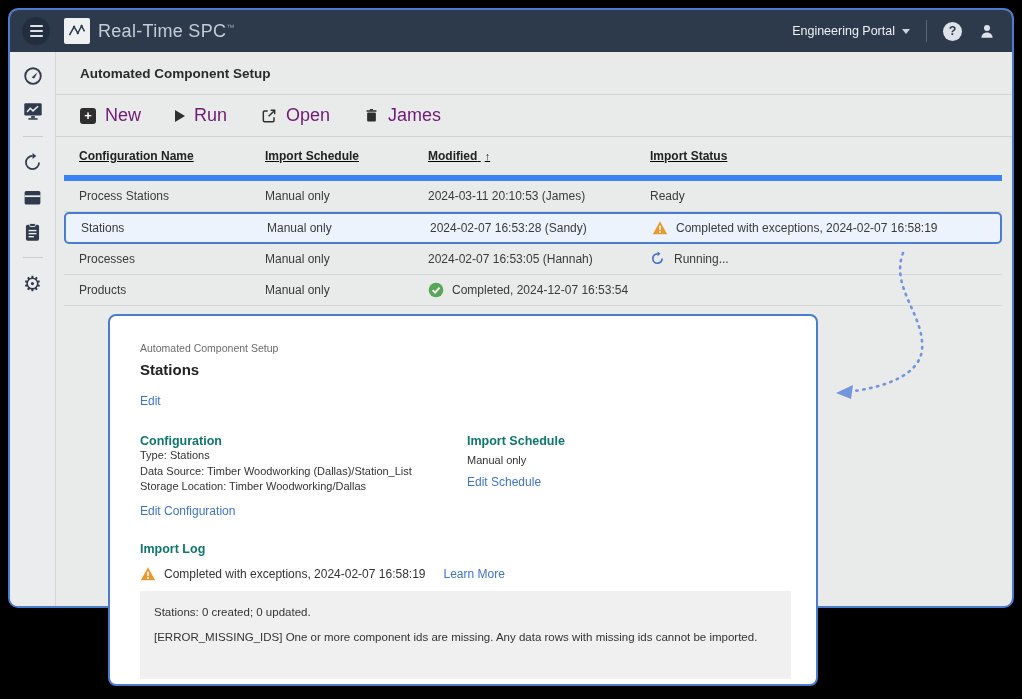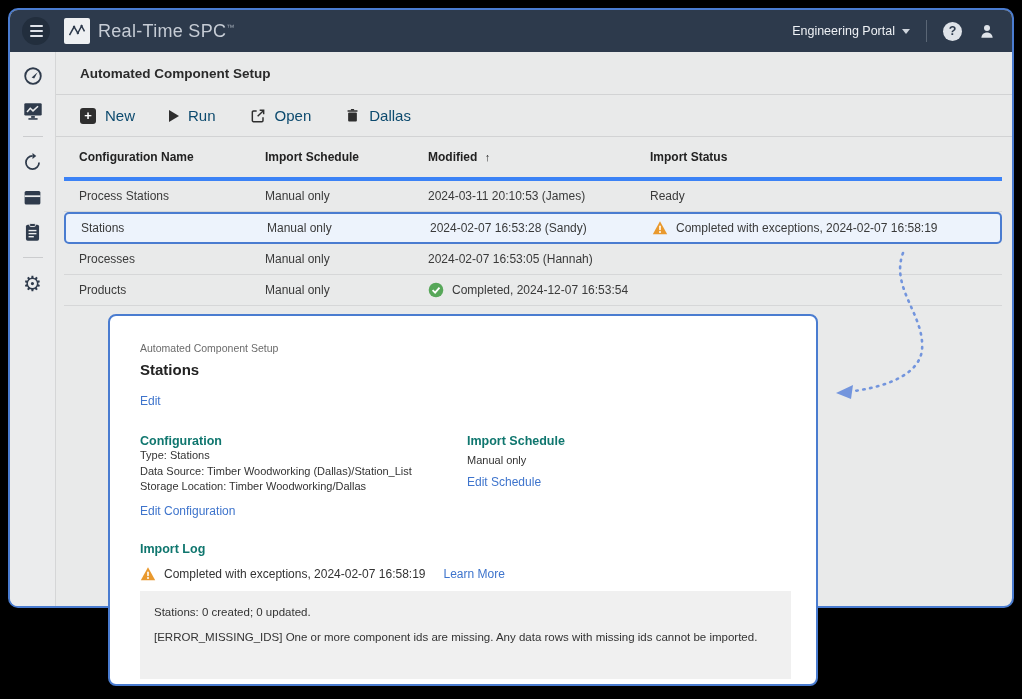--- a/index.html
+++ b/index.html
@@ -33,29 +33,29 @@
   .side-icon { width:24px; height:24px; display:flex; align-items:center; justify-content:center; cursor:pointer; }
   .side-sep { width:20px; height:1px; background:#cbccce; margin:2px 0; }
   .gear-glyph { font-size:21px; color:#2f3b4c; line-height:1; }
 
   .main { flex:1; position:relative; }
   .page-title-bar { height:43px; display:flex; align-items:center; padding-left:24px; border-bottom:1px solid #d2d3d4; }
   .page-title { font-size:13.5px; font-weight:700; color:#2b2b2b; }
 
   .toolbar { height:42px; display:flex; align-items:center; padding-left:24px; gap:34px; border-bottom:1px solid #d2d3d4; }
   .tb-btn { display:flex; align-items:center; gap:9px; background:none; border:none; cursor:pointer; font-family:inherit; }
-  .tb-btn .lbl { font-size:15px; color:#0c4a6e; }
+  .tb-btn .lbl { font-size:18px; color:#701a75; }
   .icon-plus-sq { width:16px; height:16px; background:#2e2e2e; border-radius:3px; color:#fff; font-size:13px; font-weight:700;
     display:flex; align-items:center; justify-content:center; line-height:1; }
   .icon-play { width:0; height:0; border-top:6px solid transparent; border-bottom:6px solid transparent; border-left:10px solid #2e2e2e; }
 
   
   .table { position:absolute; left:8px; right:10px; top:85px; }
   .trow { display:grid; grid-template-columns:186px 163px 222px 1fr; align-items:center; padding-left:15px; }
-  .thead { height:44px; border-bottom:4px solid #3b82f6; }
+  .thead { height:44px; border-bottom:6px solid #3b82f6;text-decoration:underline; }
   .thead .th { font-size:12px; font-weight:700; color:#222; cursor:pointer; }
   .sort-arrow { font-size:11px; margin-left:4px; color:#222; }
   .drow { height:31px; border-bottom:1px solid #d6d7d8; font-size:12px; color:#3a3a3a; cursor:pointer; }
   .drow.selected { border:2px solid #4a7cd0; border-radius:5px; background:#edf3fc; height:32px; }
   .status-cell { display:flex; align-items:center; gap:8px; }
   .st-ic { width:16px; height:16px; flex:0 0 auto; display:flex; }
 
   
   .panel { position:absolute; left:108px; top:314px; width:710px; height:372px; background:#fff;
     border:2px solid #4a7cd0; border-radius:8px; padding:26px 30px; z-index:5; }
@@ -189,21 +189,21 @@
             <span class="lbl">Open</span>
           </button>
           <button class="tb-btn">
             <span style="display:flex;">
               <svg width="15" height="15" viewBox="0 0 24 24" fill="#2e2e2e">
                 <rect x="5" y="7" width="14" height="14.5" rx="1.6"></rect>
                 <rect x="3.8" y="3.6" width="16.4" height="2.3" rx="1"></rect>
                 <rect x="9.3" y="1.7" width="5.4" height="2.2" rx="0.9"></rect>
               </svg>
             </span>
-            <span class="lbl">Dallas</span>
+            <span class="lbl">James</span>
           </button>
         </div>
 
         <div class="table">
           <div class="trow thead">
             <span class="th">Configuration Name</span>
             <span class="th">Import Schedule</span>
             <span class="th"><span>Modified</span> <span class="sort-arrow">↑</span></span>
             <span class="th">Import Status</span>
           </div>
@@ -230,20 +230,29 @@
                 </svg>
               </span>
               <span>Completed with exceptions, 2024-02-07 16:58:19</span>
             </span>
           </div>
 
           <div class="trow drow">
             <span>Processes</span>
             <span>Manual only</span>
             <span>2024-02-07 16:53:05 (Hannah)</span>
+            <span class="status-cell">
+              <span class="st-ic">
+                <svg width="15" height="15" viewBox="0 0 24 24" fill="none">
+                  <path d="M19.5 12 A7.5 7.5 0 1 1 12 4.5" stroke="#3d6fc4" stroke-width="2.6"></path>
+                  <polygon points="12,0.8 12,8.2 16.8,4.5" fill="#3d6fc4"></polygon>
+                </svg>
+              </span>
+              <span>Running...</span>
+            </span>
           </div>
 
           <div class="trow drow">
             <span>Products</span>
             <span>Manual only</span>
             <span class="status-cell">
               <span class="st-ic">
                 <svg width="16" height="16" viewBox="0 0 16 16">
                   <circle cx="8" cy="8" r="7.3" fill="#57a759"></circle>
                   <polyline points="4.6,8.2 7.1,10.7 11.5,5.6" stroke="#fff" stroke-width="1.8" fill="none"></polyline>

